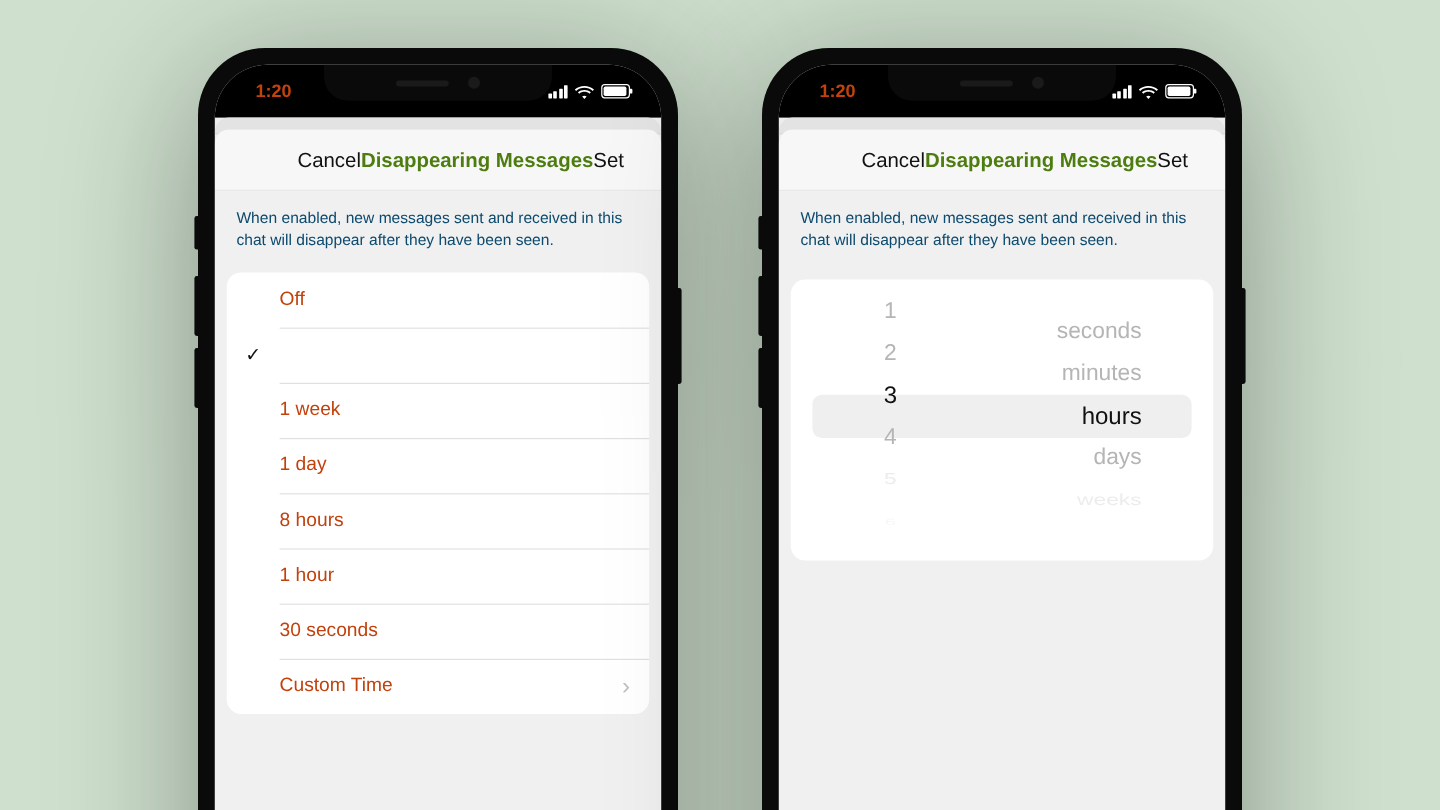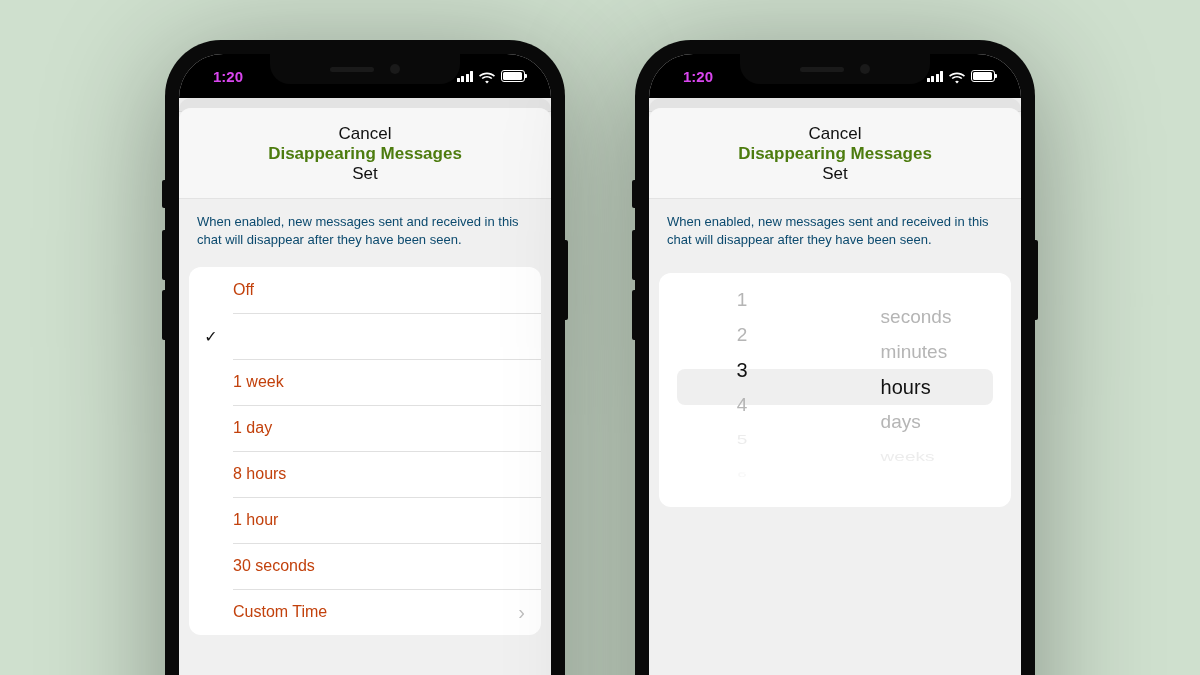--- a/index.html
+++ b/index.html
@@ -46,21 +46,21 @@
     .notch {
       width: 190px; height: 30px; background:#0a0a0a;
       border-radius: 0 0 20px 20px;
       display:flex; align-items:center; justify-content:center; gap:16px;
     }
     .speaker { width:44px; height:5px; background:#1a1a1a; border-radius:3px; }
     .cam { width:10px; height:10px; background:#1a1a1a; border-radius:50%; }
     .statusbar {
       height:44px; padding: 0 26px 0 34px;
       display:flex; justify-content:space-between; align-items:center;
-      background:#000; color:#d946ef; font-weight:600; font-size:15px;
+      background:#000; color:#c2410c; font-weight:600; font-size:15px;
     }
     .status-icons { display:flex; align-items:center; gap:6px; }
     .cell { display:flex; align-items:flex-end; gap:1.5px; height:11px; }
     .cell span { width:3px; background:#fff; display:block; border-radius:0.5px;}
     .cell span:nth-child(1){height:4px}
     .cell span:nth-child(2){height:6px}
     .cell span:nth-child(3){height:8px}
     .cell span:nth-child(4){height:11px}
     .wifi {
         width: 16px;
@@ -78,21 +78,20 @@
     .sheet {
       position:absolute; top:54px; left:0; right:0; bottom:0;
       background:#f0f0f0; border-radius: 12px 12px 0 0;
     }
     .sheet-header {
       display:flex; justify-content:flex-end; align-items:center;
       padding: 16px 31px 14px;
       background: #f7f7f7;
       border-bottom: 0.5px solid rgba(0,0,0,0.08);
       border-radius: 12px 12px 0 0;
-      flex-direction: column;
     }
     .sheet-header .hl, .sheet-header .hr { font-size:17px; color:#111; }
     .sheet-header .ht { font-size:17px; font-weight:700; color:#4d7c0f; }
     .desc {
       padding: 14px 18px 18px;
       font-size: 13px;
       line-height: 1.4;
       color: #0c4a6e;
     }
     .card {
@@ -144,21 +143,21 @@
     .picker-item.sel { color:#111; font-size:20px; }
     .picker-item.far { opacity:0.25; transform:scaleY(0.7); }
     .picker-item.vfar { opacity:0.1; transform:scaleY(0.45); font-size:17px; }
     .picker-bar {
       position:absolute; left:4px; right:4px; top:50%;
       height:36px; transform:translateY(-50%);
       background:#efefef; border-radius:8px;
     }
     .picker-col-inner { position:relative; z-index:1; display:flex; flex-direction:column; align-items:center; gap:9px;}
     .picker-col.num .picker-col-inner{ align-items:center; padding-right:24px;}
-    .picker-col.unit .picker-col-inner{ align-items:flex-start; padding-left:0;}
+    .picker-col.unit .picker-col-inner{ align-items:flex-end; padding-left:0;}
   </style>
 </head>
 <body>
 
 <div class="phone-shadow">
   <div class="phone">
     <div class="btn-left-1"></div>
     <div class="btn-left-2"></div>
     <div class="btn-left-3"></div>
     <div class="btn-right"></div>

